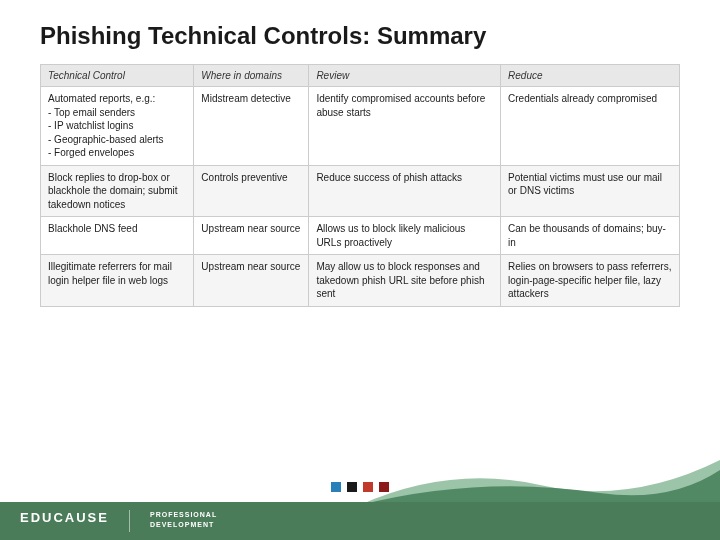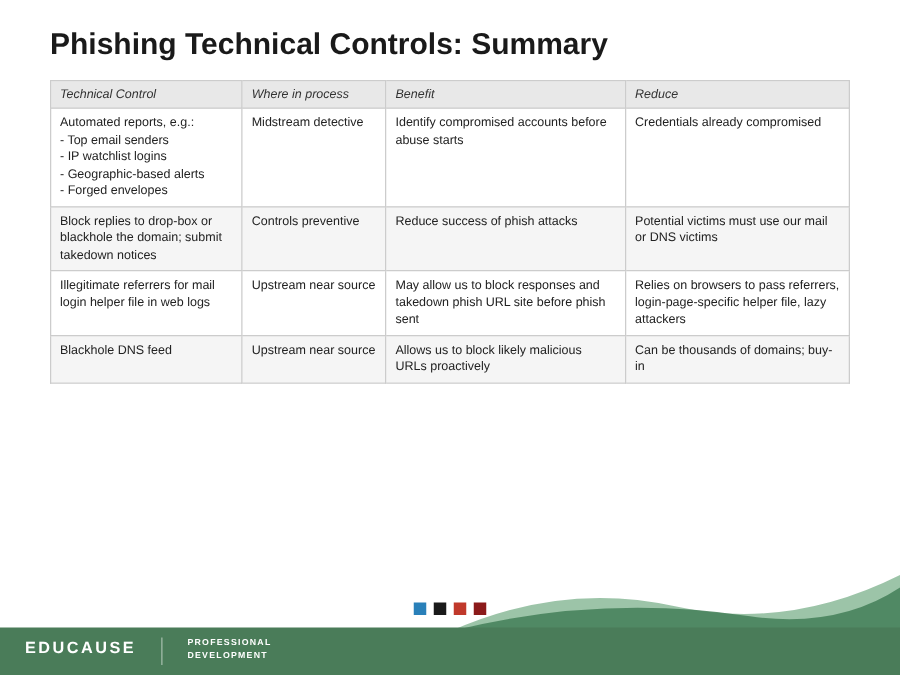--- a/index.html
+++ b/index.html
@@ -148,49 +148,49 @@
     <table class="summary-table">
       <colgroup>
         <col class="col-control">
         <col class="col-where">
         <col class="col-benefit">
         <col class="col-issue">
       </colgroup>
       <thead>
         <tr>
           <th>Technical Control</th>
-          <th>Where in process</th>
-          <th>Benefit</th>
+          <th>Where in domains</th>
+          <th>Review</th>
           <th>Reduce</th>
         </tr>
       </thead>
       <tbody id="table-body">
           <tr>
             <td>Automated reports, e.g.:<br>- Top email senders<br>- IP watchlist logins<br>- Geographic-based alerts<br>- Forged envelopes</td>
             <td>Midstream detective</td>
             <td>Identify compromised accounts before abuse starts</td>
             <td>Credentials already compromised</td>
           </tr>
           <tr>
             <td>Block replies to drop-box or blackhole the domain; submit takedown notices</td>
             <td>Controls preventive</td>
             <td>Reduce success of phish attacks</td>
             <td>Potential victims must use our mail or DNS victims</td>
           </tr>
           <tr>
+            <td>Blackhole DNS feed</td>
+            <td>Upstream near source</td>
+            <td>Allows us to block likely malicious URLs proactively</td>
+            <td>Can be thousands of domains; buy-in</td>
+          </tr>
+          <tr>
             <td>Illegitimate referrers for mail login helper file in web logs</td>
             <td>Upstream near source</td>
             <td>May allow us to block responses and takedown phish URL site before phish sent</td>
             <td>Relies on browsers to pass referrers, login-page-specific helper file, lazy attackers</td>
-          </tr>
-          <tr>
-            <td>Blackhole DNS feed</td>
-            <td>Upstream near source</td>
-            <td>Allows us to block likely malicious URLs proactively</td>
-            <td>Can be thousands of domains; buy-in</td>
           </tr>
         </tbody>
     </table>
   </div>
 
   <div class="nav-dots">
   <div class="nav-dot" style="background: rgb(41, 128, 185);"></div>
       <div class="nav-dot" style="background: rgb(26, 26, 26);"></div>
       <div class="nav-dot" style="background: rgb(192, 57, 43);"></div>
       <div class="nav-dot" style="background: rgb(139, 26, 26);"></div>

